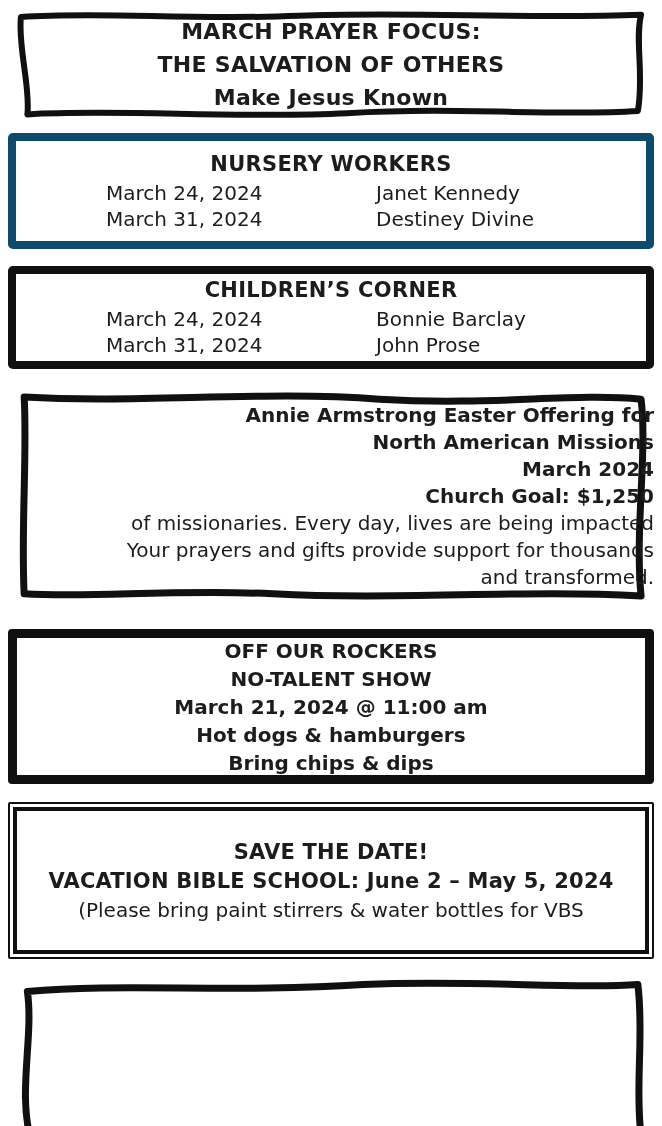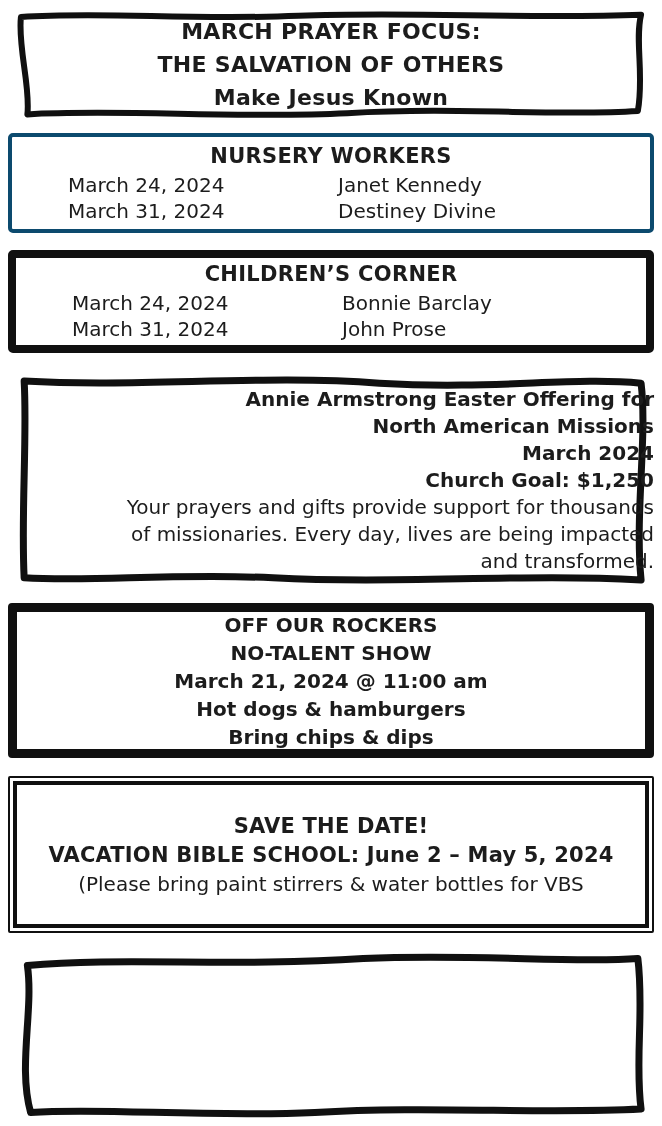--- a/index.html
+++ b/index.html
@@ -25,44 +25,44 @@
   }
   .sketch path {
     fill: none; stroke: #101010;
     stroke-linejoin: round; stroke-linecap: round;
     vector-effect: non-scaling-stroke;
   }
   .content { position: relative; z-index: 1; }
 
   
   .box-prayer   { margin-top: 8px;  height: 112px; }
-  .box-nursery  { margin-top: 13px; height: 100px;  border: 4px solid #0c4a6e; border-radius: 5px; }
+  .box-nursery  { margin-top: 13px; height: 116px;  border: 8px solid #0c4a6e; border-radius: 5px; }
   .box-children { margin-top: 17px; height: 103px; border: 8px solid #101010; border-radius: 5px; }
   .box-offering { margin-top: 17px; height: 221px; text-align: right; }
-  .box-rockers  { margin-top: 12px; height: 155px; border: 9px solid #101010; border-radius: 4px; }
+  .box-rockers  { margin-top: 22px; height: 155px; border: 9px solid #101010; border-radius: 4px; }
   .box-vbs-outer{ margin-top: 18px; height: 157px; border: 2px solid #101010; padding: 3px; border-radius: 2px; }
   .box-vbs-inner{ height: 100%; box-sizing: border-box; border: 4px solid #101010;
                   display: flex; flex-direction: column; justify-content: center; text-align: center; }
   .box-egghunt  { margin-top: 17px; height: 171px; }
 
   .l  { white-space: nowrap; }
   .b  { font-weight: 700; }
   .r  { font-weight: 400; }
 
   .fs-prayer   { font-size: 22px; line-height: 33px; letter-spacing: 0.3px; }
   .fs-title    { font-size: 21px; line-height: 26px; letter-spacing: 0.3px; }
   .fs-row      { font-size: 20px; line-height: 26px; }
   .fs-offering { font-size: 20px; line-height: 27px; }
   .fs-rockers  { font-size: 20px; line-height: 28px; }
   .fs-vbs-h    { font-size: 21px; line-height: 29px; letter-spacing: 0.2px; }
   .fs-vbs-b    { font-size: 20px; line-height: 28px; }
   .fs-egg      { font-size: 20px; line-height: 29px; letter-spacing: 0.3px; }
 
   .roster { margin-top: 3px; }
-  .roster-row { display: flex; text-align: left; padding-left: 56px; }
+  .roster-row { display: flex; text-align: left; padding-left: 90px; }
   .roster-date { width: 270px; }
   .roster-name { flex: 1; }
 </style>
 </head>
 <body>
 
 <div class="page">
 
   <section class="box box-prayer">
     <svg class="sketch" viewBox="0 0 200 100" preserveAspectRatio="none">
@@ -109,22 +109,22 @@
 
   <section class="box box-offering">
     <svg class="sketch" viewBox="0 0 200 100" preserveAspectRatio="none">
       <path stroke-width="7" d="M 5 5 C 40 8 80 2 115 6 C 150 9 175 3 196 6 C 198 30 194 65 196 95 C 160 92 120 97 82 94 C 50 92 25 96 5 94 C 4 65 6 30 5 5 Z"></path>
     </svg>
     <div class="content">
       <div class="l b fs-offering">Annie Armstrong Easter Offering for</div>
       <div class="l b fs-offering">North American Missions</div>
       <div class="l b fs-offering">March 2024</div>
       <div class="l b fs-offering">Church Goal: $1,250</div>
+      <div class="l r fs-offering">of missionaries. Every day, lives are being impacted</div>
       <div class="l r fs-offering">Your prayers and gifts provide support for thousands</div>
-      <div class="l r fs-offering">of missionaries. Every day, lives are being impacted</div>
       <div class="l r fs-offering">and transformed.</div>
     </div>
   </section>
 
   <section class="box box-rockers">
     <div class="content">
       <div class="l b fs-rockers">OFF OUR ROCKERS</div>
       <div class="l b fs-rockers">NO-TALENT SHOW</div>
       <div class="l b fs-rockers">March 21, 2024 @ 11:00 am</div>
       <div class="l b fs-rockers">Hot dogs &amp; hamburgers</div>

